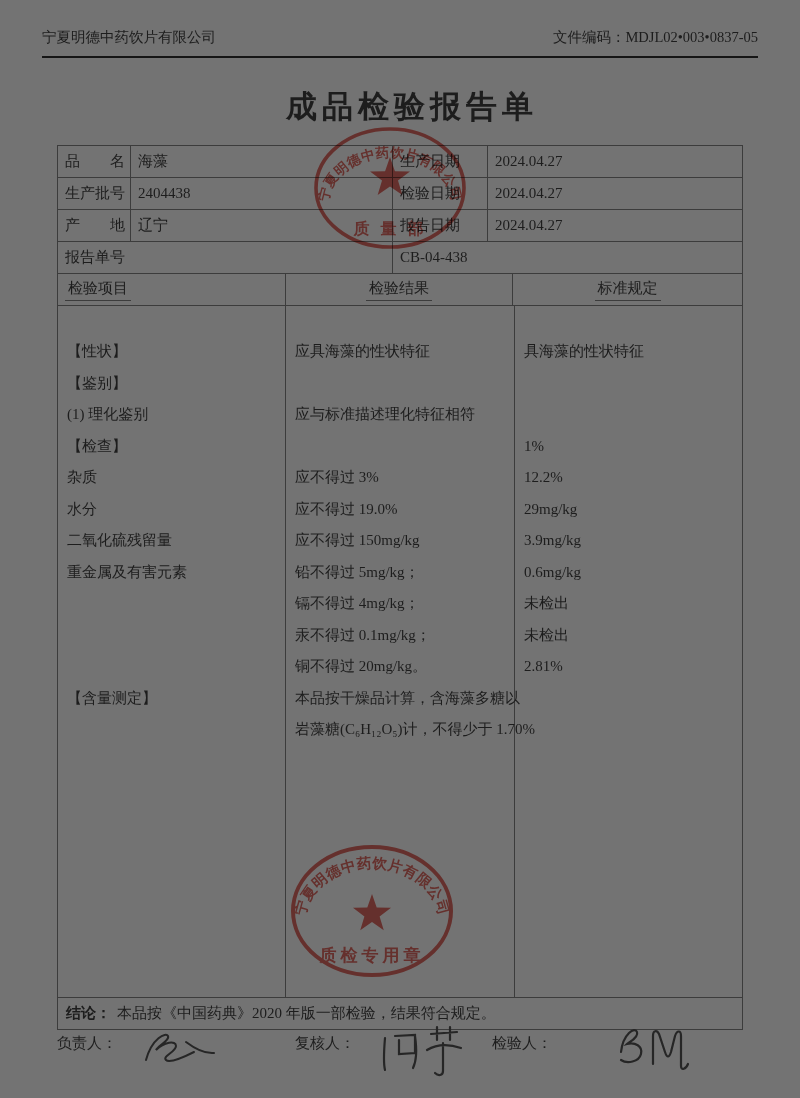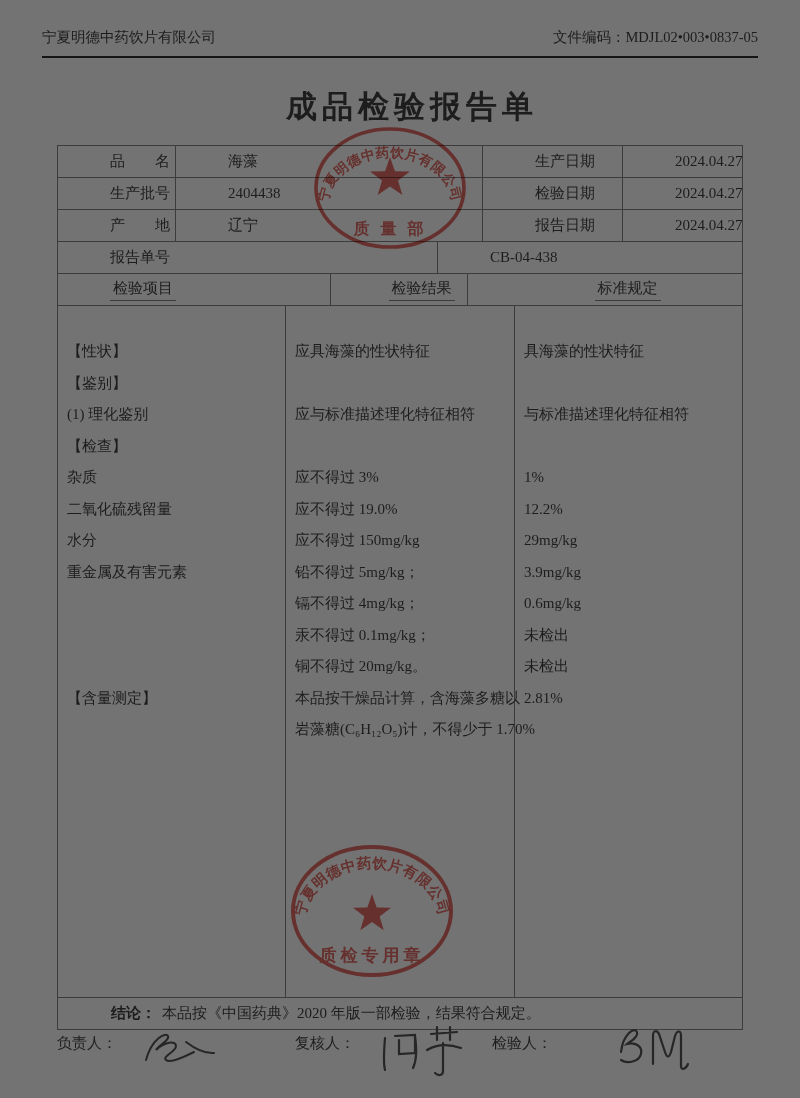--- a/index.html
+++ b/index.html
@@ -17,21 +17,21 @@
   .report-title{
     position:absolute;left:12px;top:86px;width:800px;text-align:center;
     font-size:31px;font-weight:bold;letter-spacing:5px;
   }
   
   .tbl{
     position:absolute;left:57px;top:145px;width:686px;
     border:1.6px solid #3c3c3c;box-sizing:border-box;font-size:15px;
   }
   .row{display:flex;border-bottom:1.5px solid #3c3c3c;box-sizing:border-box;}
-  .cell{box-sizing:border-box;border-right:1.5px solid #3c3c3c;display:flex;align-items:center;padding:0 7px;overflow:hidden;white-space:nowrap;margin-left:45px;}
+  .cell{box-sizing:border-box;border-right:1.5px solid #3c3c3c;display:flex;align-items:center;padding:0 7px;overflow:hidden;white-space:nowrap;}
   .cell:last-child{border-right:none;}
   .info-row{height:32px;}
   .c-label{width:73px;}
   .c-value{width:262px;}
   .c-label2{width:95px;}
   .c-value2{flex:1;}
   .c-repno-label{width:335px;}
   .c-repno-value{flex:1;}
   .head-row{height:32px;}
   .c-third{width:228px;}
@@ -103,22 +103,22 @@
       </div>
     </div>
 
     <div class="row content-row">
       <div class="content-col">
         <div class="line">【性状】</div>
         <div class="line">【鉴别】</div>
         <div class="line">(1) 理化鉴别</div>
         <div class="line">【检查】</div>
         <div class="line">杂质</div>
+        <div class="line">水分</div>
         <div class="line">二氧化硫残留量</div>
-        <div class="line">水分</div>
         <div class="line">重金属及有害元素</div>
         <div class="line"></div>
         <div class="line"></div>
         <div class="line"></div>
         <div class="line">【含量测定】</div>
         <div class="line"></div>
       </div>
       <div class="content-col mid">
         <div class="line">应具海藻的性状特征</div>
         <div class="line"></div>
@@ -130,21 +130,20 @@
         <div class="line">铅不得过 5mg/kg；</div>
         <div class="line">镉不得过 4mg/kg；</div>
         <div class="line">汞不得过 0.1mg/kg；</div>
         <div class="line">铜不得过 20mg/kg。</div>
         <div class="line">本品按干燥品计算，含海藻多糖以</div>
         <div class="line">岩藻糖(C₆H₁₂O₅)计，不得少于 1.70%</div>
       </div>
       <div class="content-col last">
         <div class="line">具海藻的性状特征</div>
         <div class="line"></div>
-        <div class="line">与标准描述理化特征相符</div>
         <div class="line"></div>
         <div class="line">1%</div>
         <div class="line">12.2%</div>
         <div class="line">29mg/kg</div>
         <div class="line">3.9mg/kg</div>
         <div class="line">0.6mg/kg</div>
         <div class="line">未检出</div>
         <div class="line">未检出</div>
         <div class="line">2.81%</div>
         <div class="line"></div>

